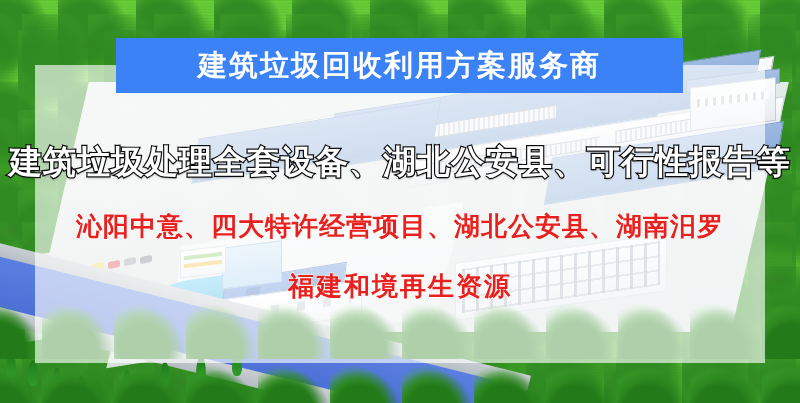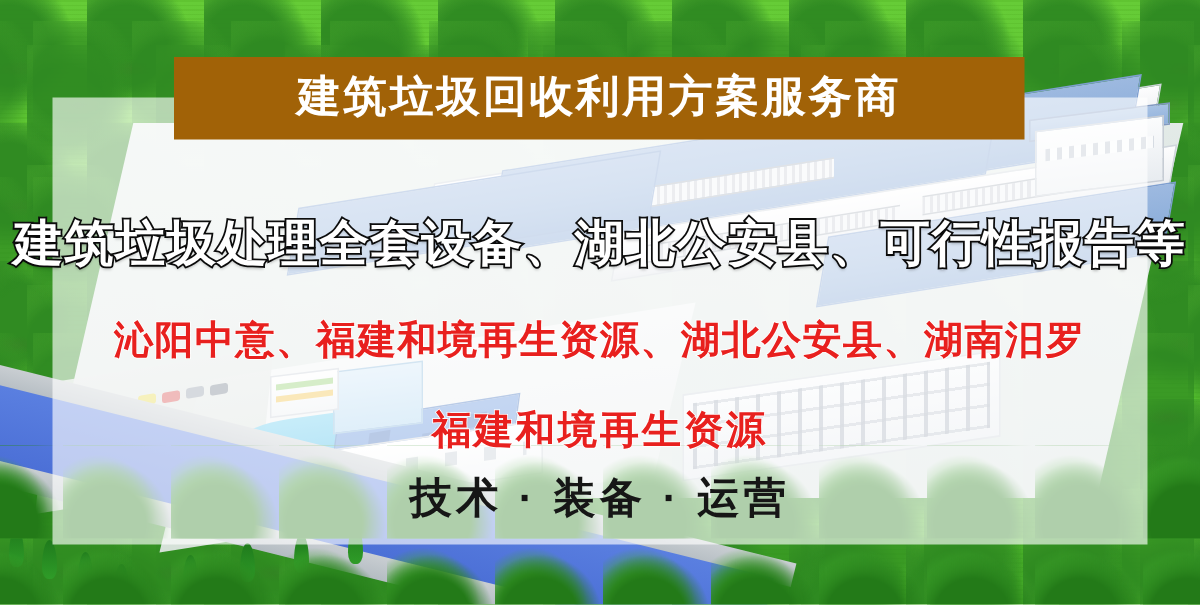--- a/index.html
+++ b/index.html
@@ -274,21 +274,21 @@
     position: absolute;
     inset: 0;
   }
 
   .green-banner {
     position: absolute;
     left: 116px;
     top: 38px;
     width: 567px;
     height: 55px;
-    background: #a16207;
+    background: #3b82f6;
     display: flex;
     align-items: center;
     justify-content: center;
   }
   .green-banner .title {
     color: #ffffff;
     font-size: 29px;
     font-weight: bold;
     letter-spacing: 2px;
     line-height: 1;
@@ -430,20 +430,19 @@
   <div class="white-wash"></div>
 
   <div class="content">
 
     <div class="green-banner">
       <div class="title">建筑垃圾回收利用方案服务商</div>
     </div>
 
     <div class="line-2">建筑垃圾处理全套设备、湖北公安县、可行性报告等</div>
 
-    <div class="line-3">沁阳中意、福建和境再生资源、湖北公安县、湖南汨罗</div>
+    <div class="line-3">沁阳中意、四大特许经营项目、湖北公安县、湖南汨罗</div>
 
     <div class="line-4">福建和境再生资源</div>
 
-    <div class="line-5">技术 · 装备 · 运营</div>
 
   </div>
 </div>
 
 </body></html>

